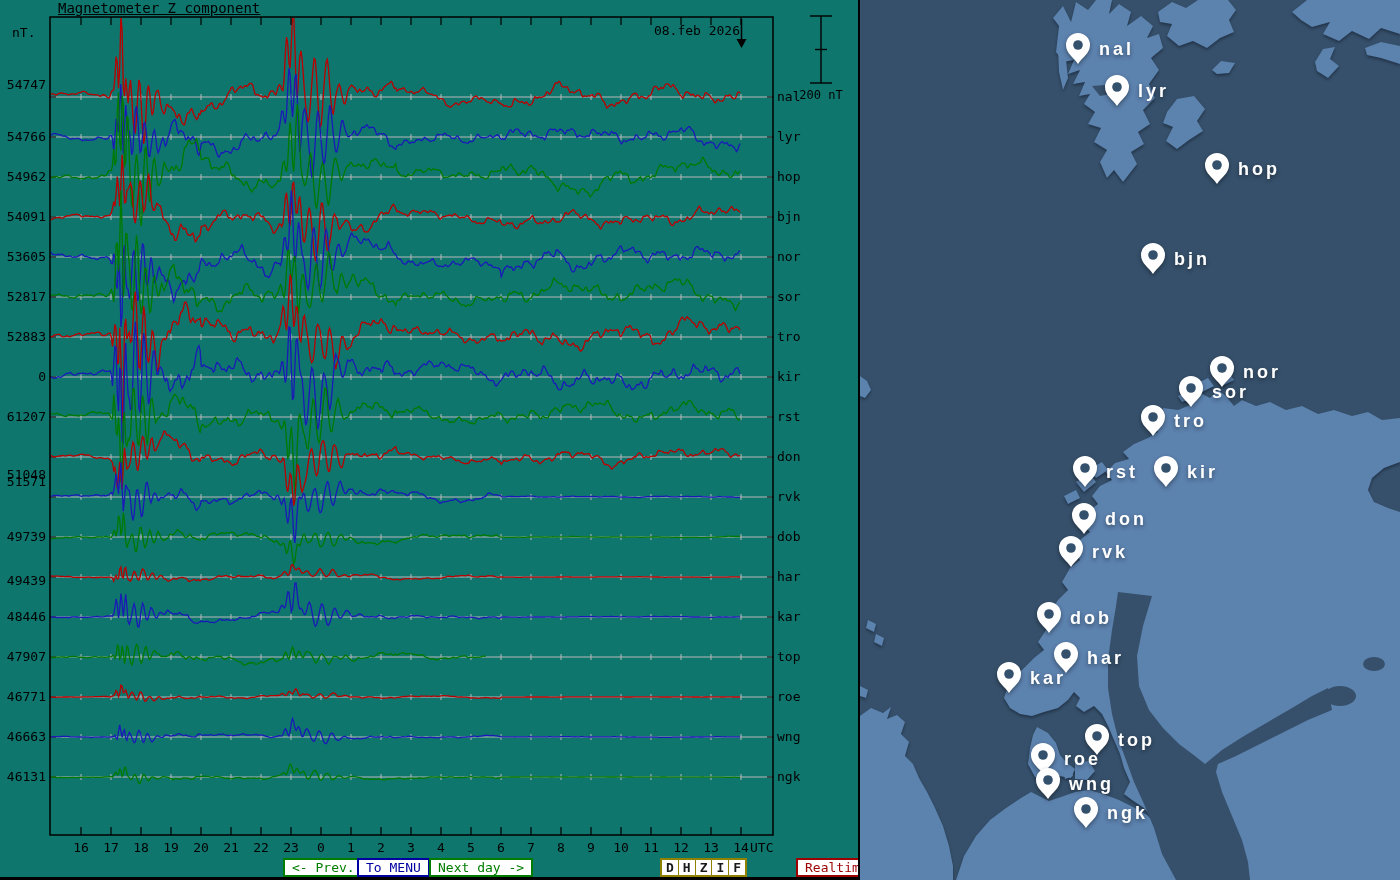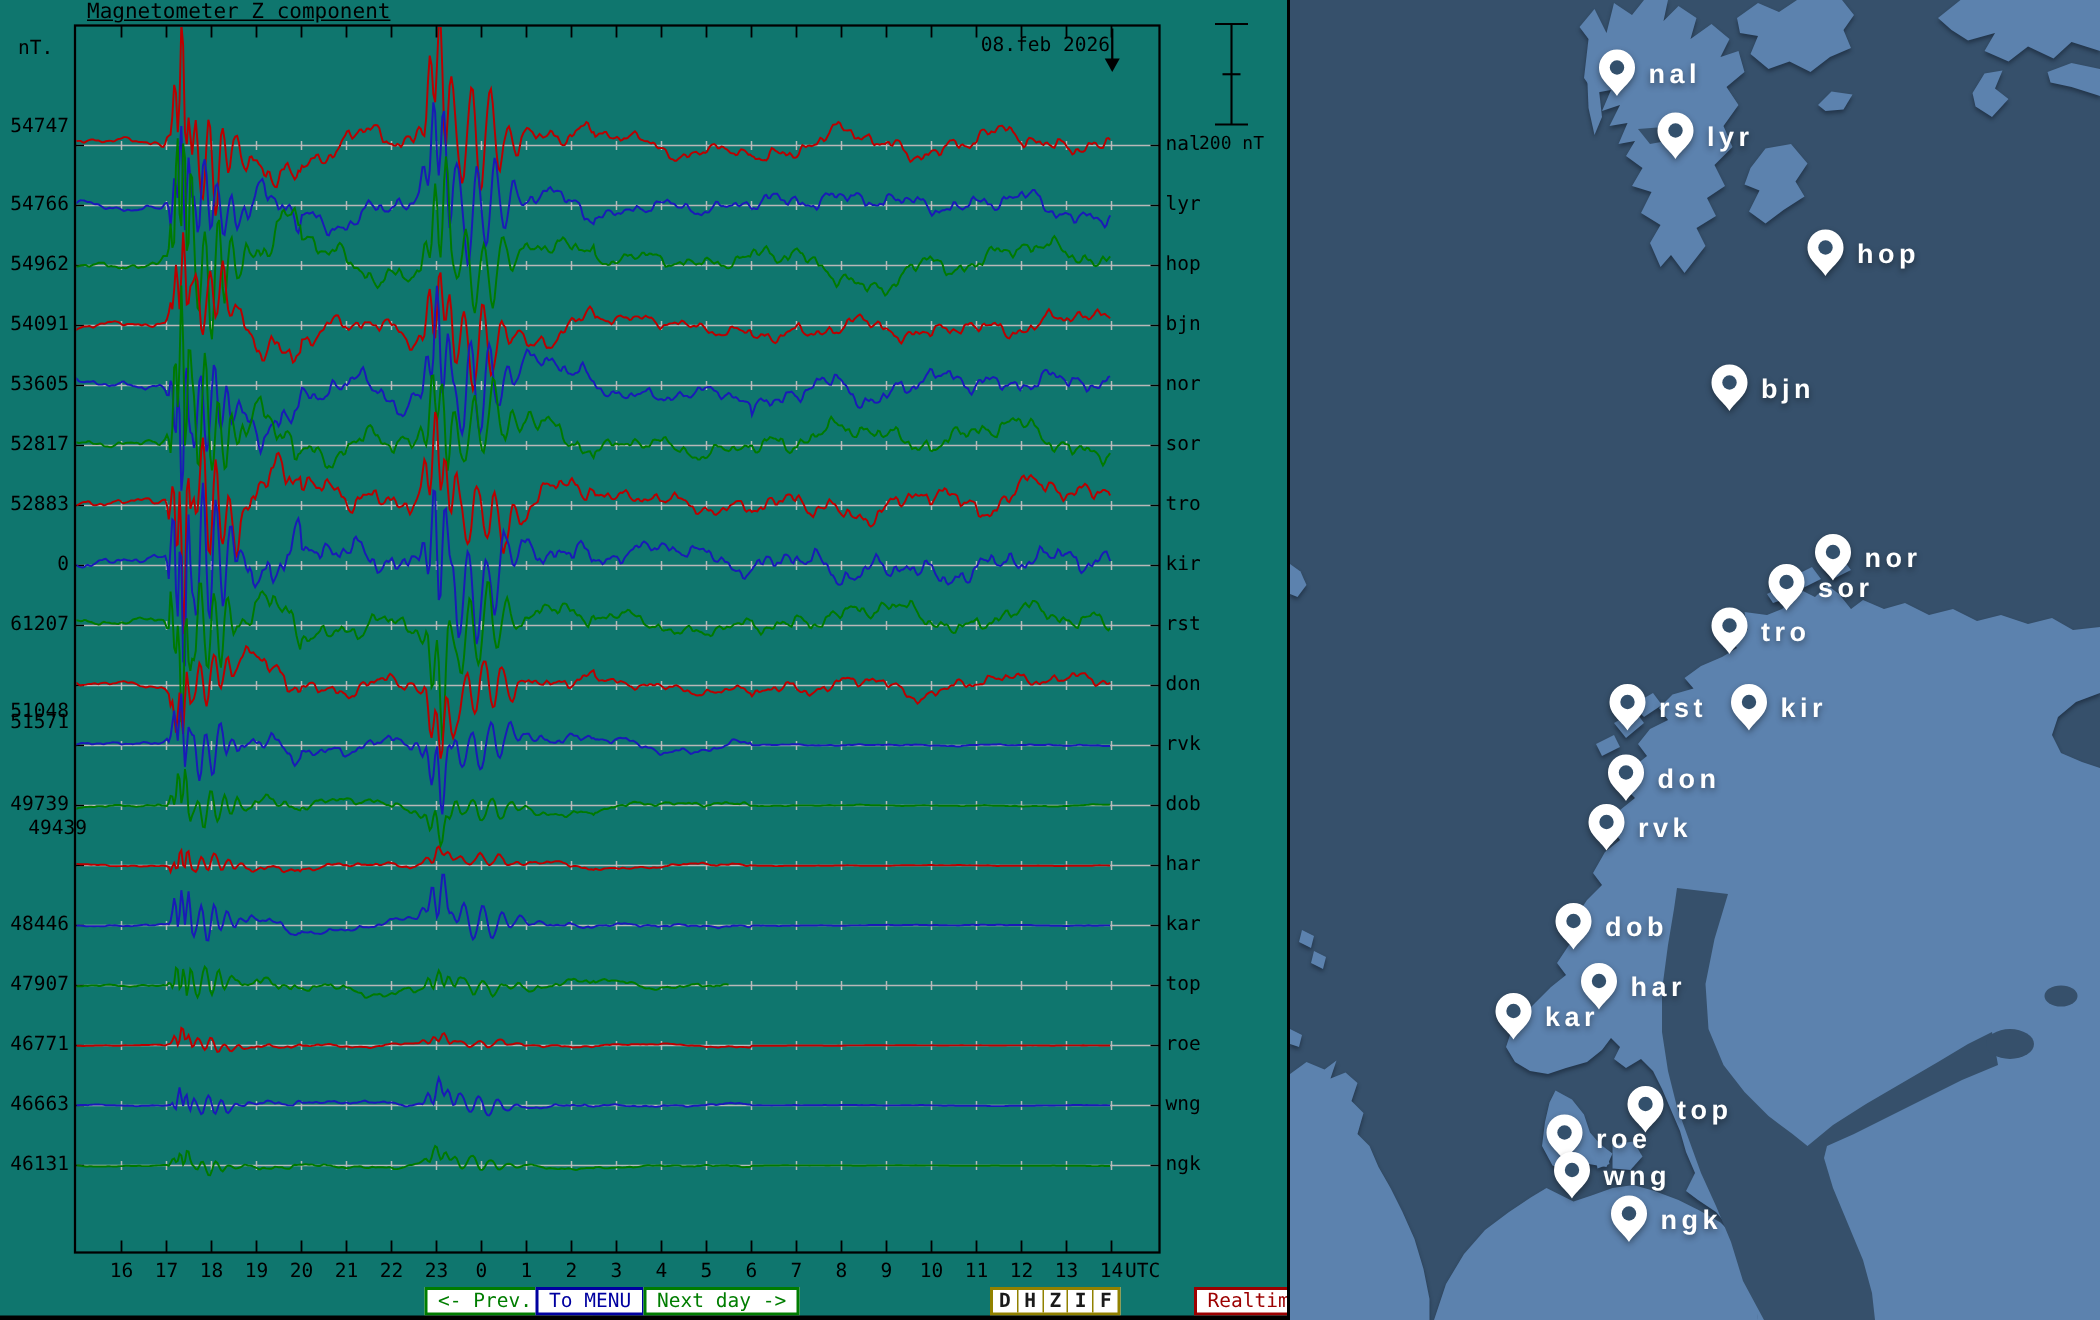--- a/index.html
+++ b/index.html
@@ -631,21 +631,21 @@
       <div class="ylab" style="top: 369px;">0</div>
       <div class="stlab" style="top: 369px;">kir</div>
       <div class="ylab" style="top: 409px;">61207</div>
       <div class="stlab" style="top: 409px;">rst</div>
       <div class="ylab" style="top: 474px;">51571</div>
       <div class="stlab" style="top: 449px;">don</div>
       <div class="ylab" style="top: 467px;">51048</div>
       <div class="stlab" style="top: 489px;">rvk</div>
       <div class="ylab" style="top: 529px;">49739</div>
       <div class="stlab" style="top: 529px;">dob</div>
-      <div class="ylab" style="top: 545px; padding-left: 12px;">49439</div>
+      <div class="ylab" style="top: 573px;">49439</div>
       <div class="stlab" style="top: 569px;">har</div>
       <div class="ylab" style="top: 609px;">48446</div>
       <div class="stlab" style="top: 609px;">kar</div>
       <div class="ylab" style="top: 649px;">47907</div>
       <div class="stlab" style="top: 649px;">top</div>
       <div class="ylab" style="top: 689px;">46771</div>
       <div class="stlab" style="top: 689px;">roe</div>
       <div class="ylab" style="top: 729px;">46663</div>
       <div class="stlab" style="top: 729px;">wng</div>
       <div class="ylab" style="top: 769px;">46131</div>

